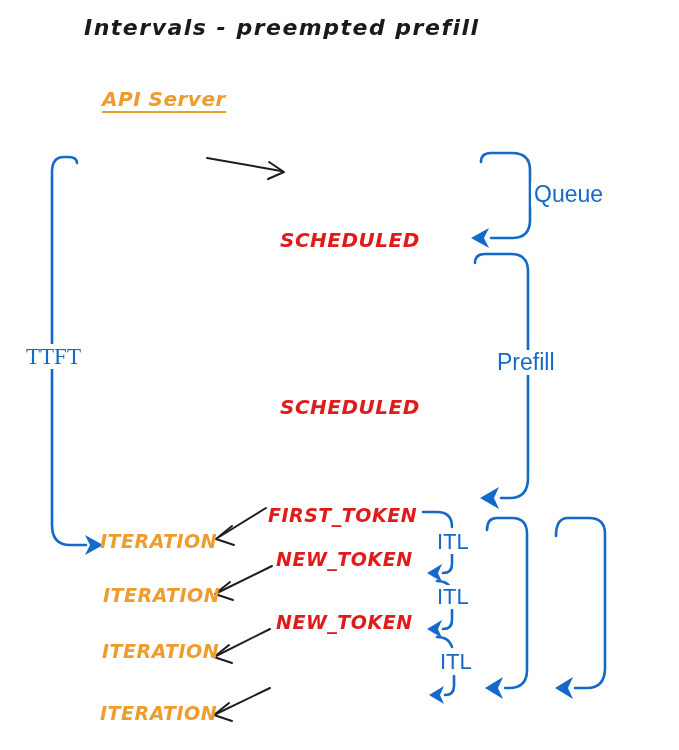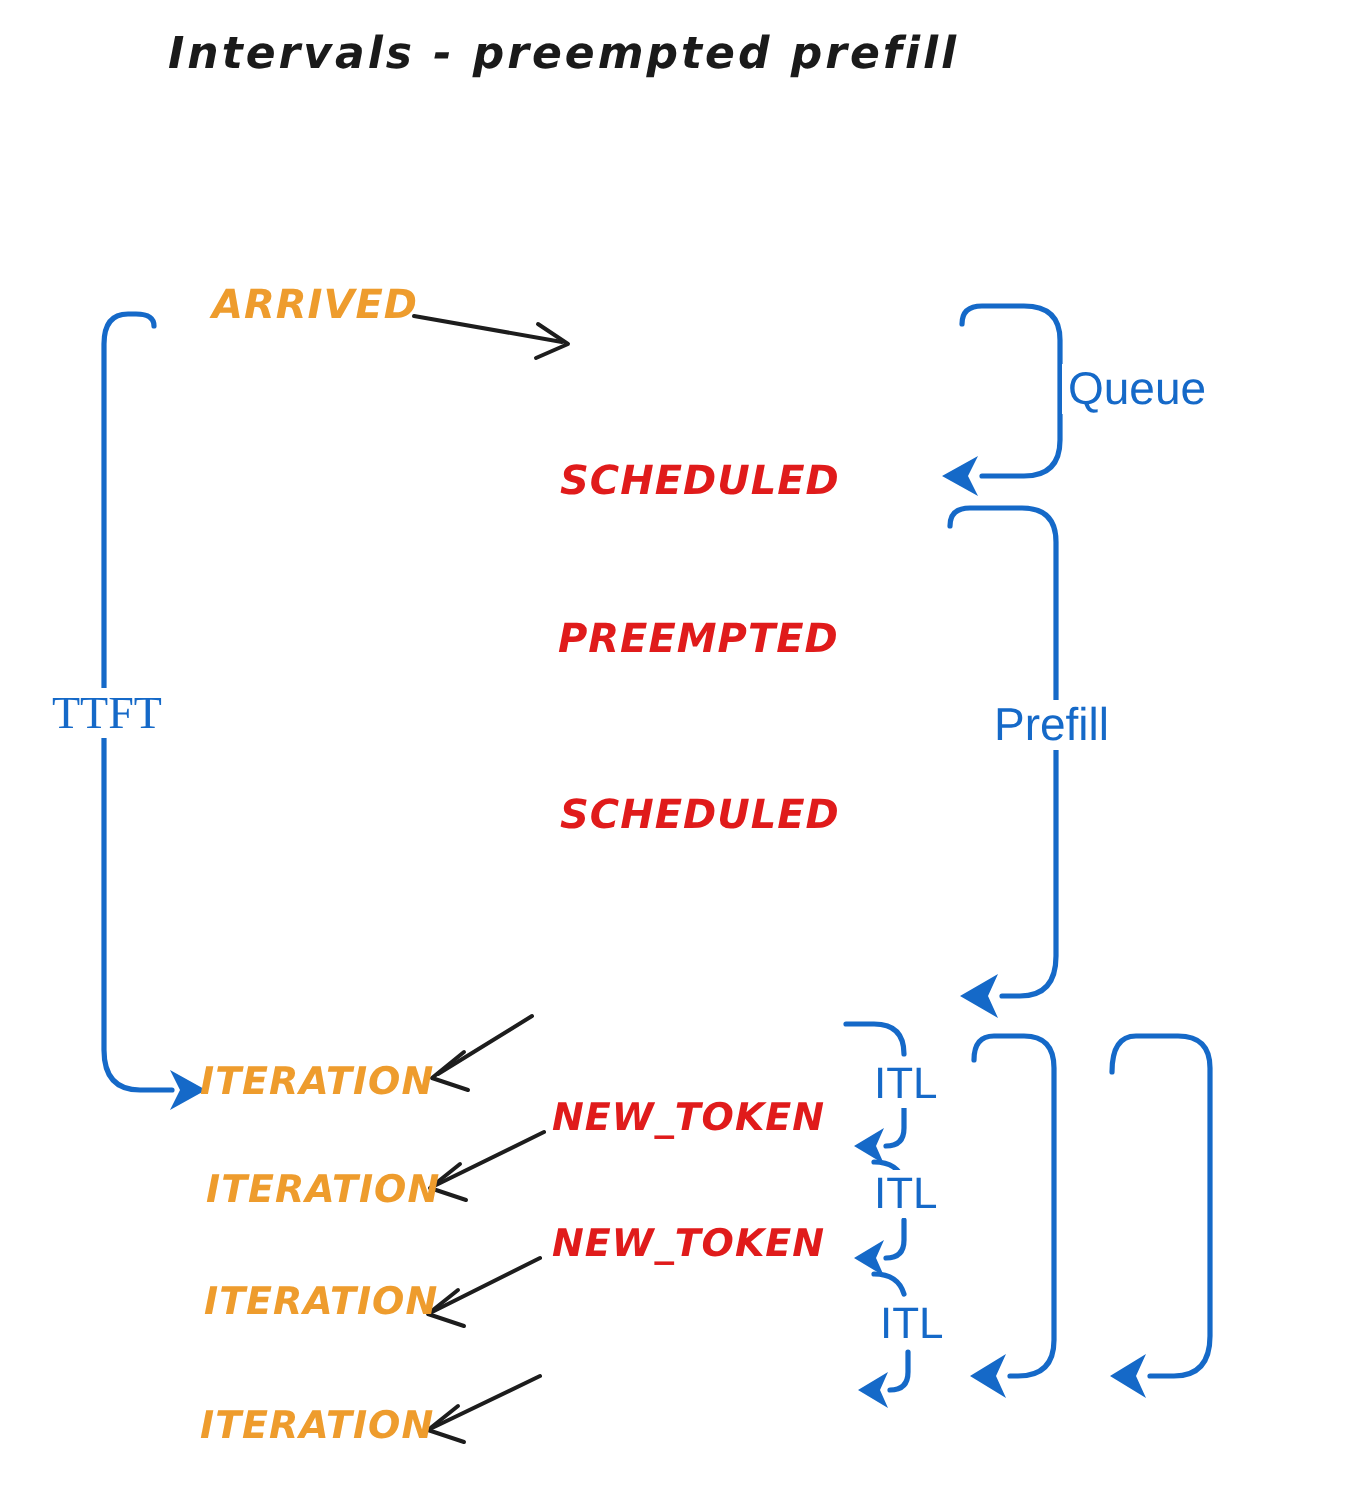--- a/index.html
+++ b/index.html
@@ -92,30 +92,30 @@
       </g>
       <g>
         <path d="M270,688 L216,714"></path>
         <path d="M229,703 L214,715 L232,721"></path>
       </g>
     </g>
   </svg>
 
   <div class="lbl hand title" style="left:84px;top:16px;">Intervals - preempted prefill</div>
 
+  <div class="lbl hand colhdr api" style="left:102px;top:88px;">API Server</div>
 
-  <div class="lbl hand evt api" style="left:106px;top:141px;">ARRIVED</div>
   <div class="lbl hand tok api" style="left:100px;top:531px;">ITERATION</div>
   <div class="lbl hand tok api" style="left:103px;top:585px;">ITERATION</div>
   <div class="lbl hand tok api" style="left:102px;top:641px;">ITERATION</div>
   <div class="lbl hand tok api" style="left:100px;top:703px;">ITERATION</div>
 
   <div class="lbl hand evt engine" style="left:280px;top:229px;">SCHEDULED</div>
-  <div class="lbl hand evt engine" style="left:279px;top:308px;">PREEMPTED</div>
   <div class="lbl hand evt engine" style="left:280px;top:396px;">SCHEDULED</div>
+  <div class="lbl hand tok engine" style="left:268px;top:505px;">FIRST_TOKEN</div>
   <div class="lbl hand tok engine" style="left:276px;top:549px;">NEW_TOKEN</div>
   <div class="lbl hand tok engine" style="left:276px;top:612px;">NEW_TOKEN</div>
 
   <div class="lbl interval" style="left:23px;top:344px;font-family:Liberation Serif, serif;">TTFT</div>
   <div class="lbl interval" style="left:487px;top:182px;margin-left:44px;">Queue</div>
   <div class="lbl interval" style="left:494px;top:350px;">Prefill</div>
   <div class="lbl interval itl" style="left:434px;top:530px;">ITL</div>
   <div class="lbl interval itl" style="left:434px;top:585px;">ITL</div>
   <div class="lbl interval itl" style="left:437px;top:650px;">ITL</div>
 

